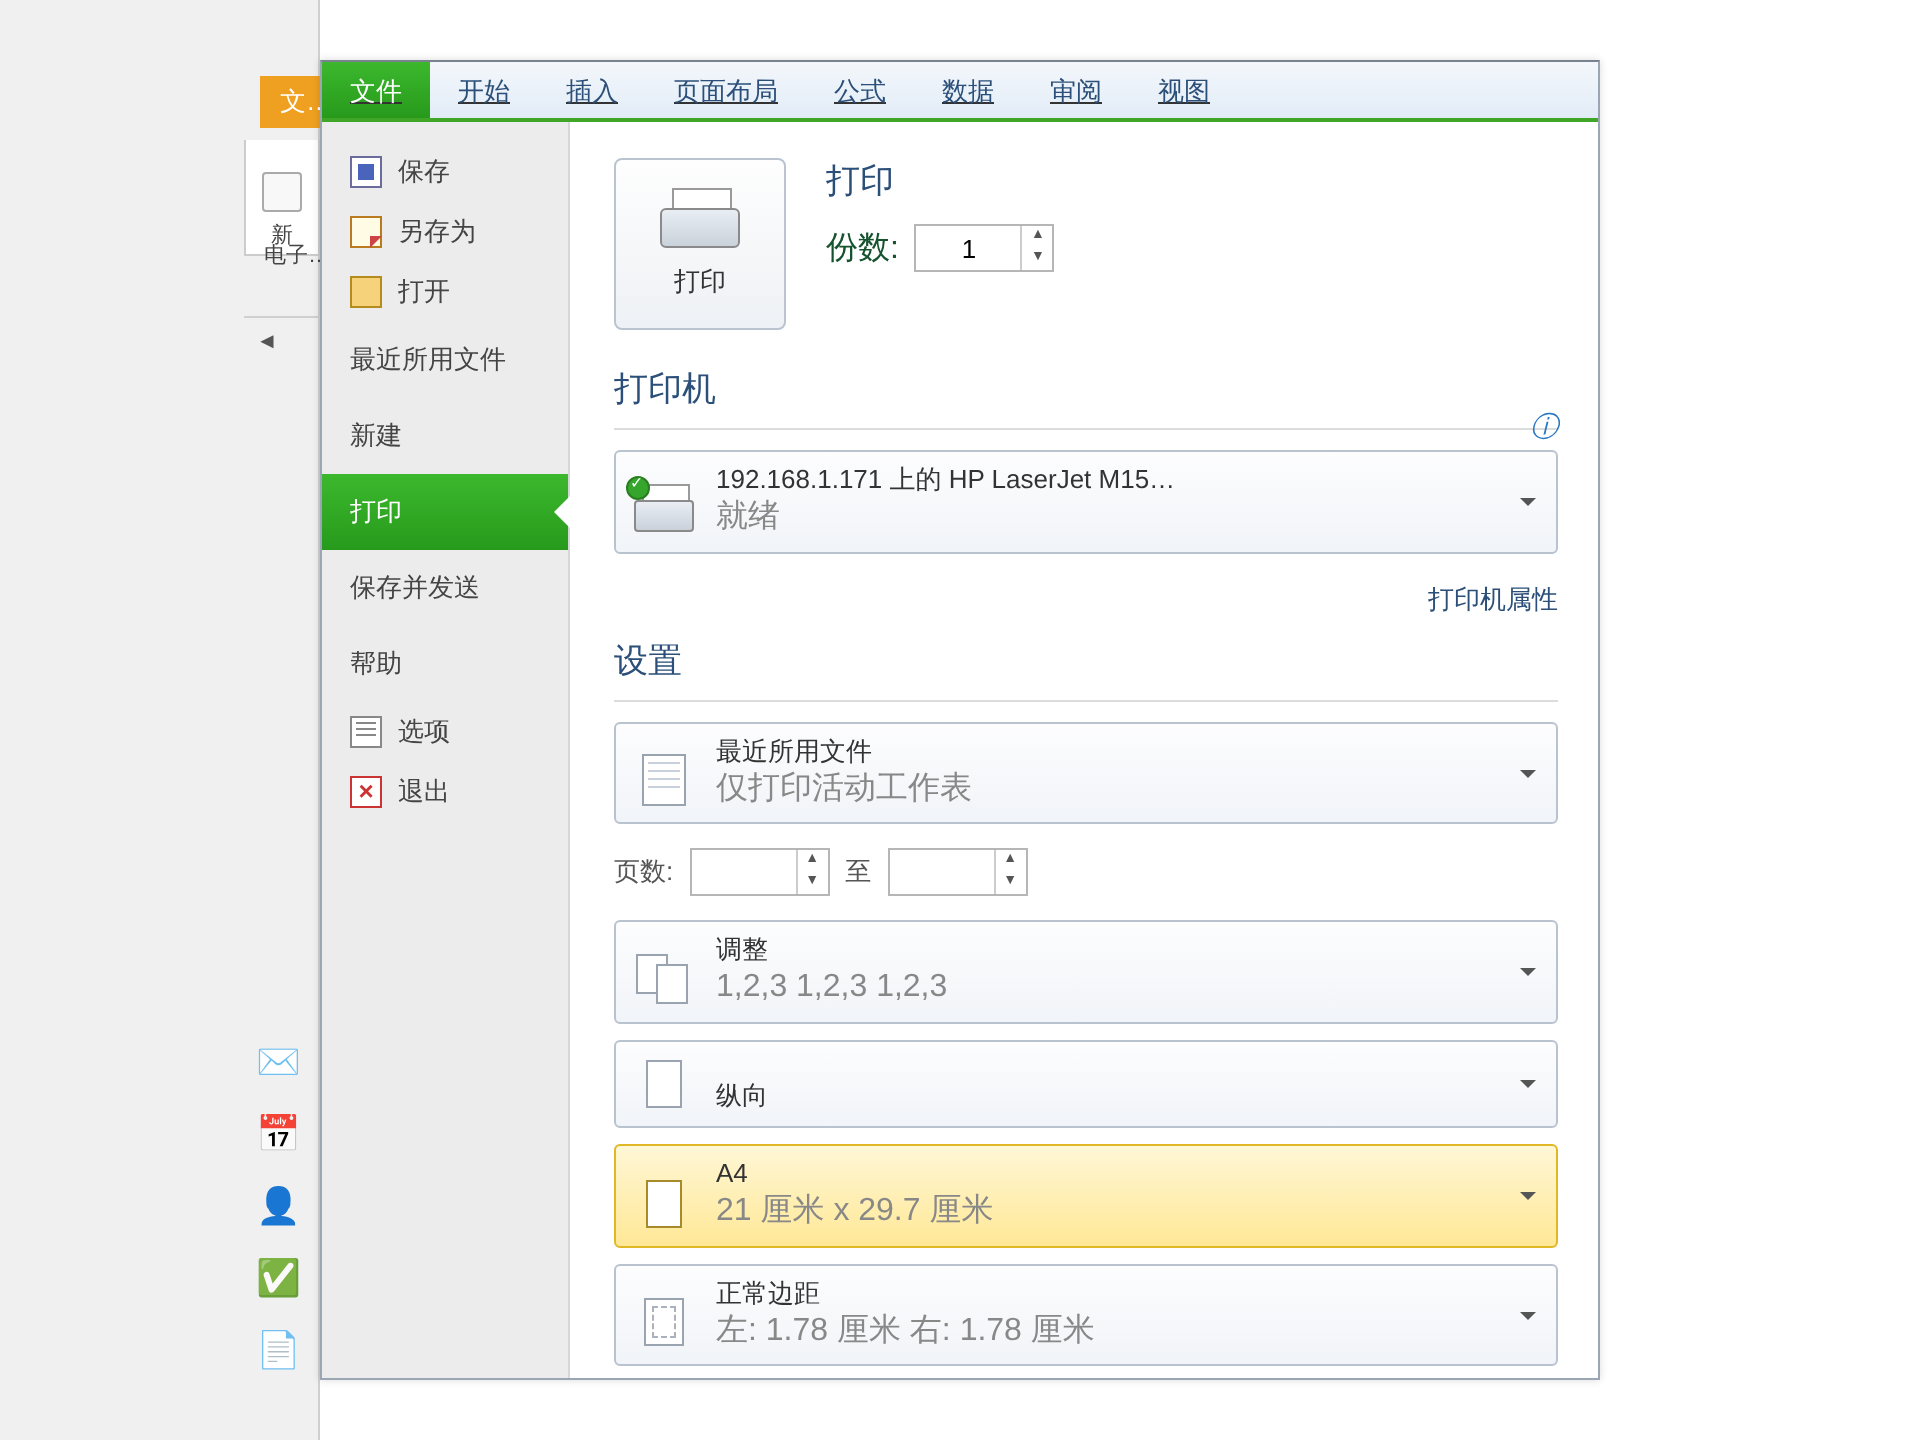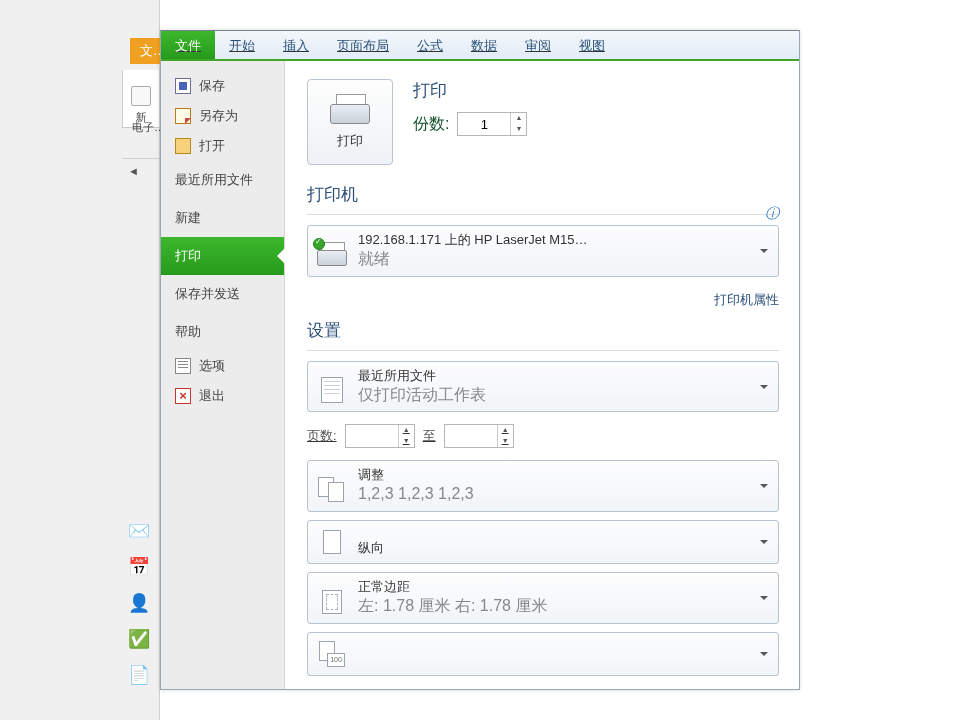--- a/index.html
+++ b/index.html
@@ -198,21 +198,21 @@
     margin-top:2px;
   }
   .picker-ico{width:32px;height:30px;display:flex;align-items:center;justify-content:center;}
   .picker-text{display:flex;flex-direction:column;line-height:1.3;}
   .picker-text .primary{color:#333;font-size:13px;}
   .picker-text .secondary{color:#888;font-size:16px;}
   .right-link {text-align:right;margin-top:14px;color:#2b4f78;font-size:13px;}
 
   .stack { display:flex; flex-direction:column; gap:8px; }
 
-  .pagerange-row{display:flex;align-items:center;gap:8px;margin:4px 0 4px 0;text-decoration:underline;}
+  .pagerange-row{display:flex;align-items:center;gap:8px;margin:4px 0 4px 0;}
   .pagerange-row .lbl{color:#555;}
 
   
   .ico-sheet{width:22px;height:26px;border:1px solid #9aa3b0;background:#fff;position:relative;}
   .ico-sheet::before{content:"";position:absolute;left:2px;top:3px;right:2px;height:1px;background:#c8d0dc;box-shadow:0 4px 0 #c8d0dc,0 8px 0 #c8d0dc,0 12px 0 #c8d0dc;}
   .ico-sheets{width:28px;height:26px;position:relative;}
   .ico-sheets span{position:absolute;width:16px;height:20px;border:1px solid #9aa3b0;background:#fff;}
   .ico-sheets span:nth-child(1){left:0;top:0;}
   .ico-sheets span:nth-child(2){left:10px;top:5px;}
   .ico-portr{width:18px;height:24px;border:1px solid #9aa3b0;background:#fff;}
@@ -391,20 +391,29 @@
 
         <div class="picker">
           <div class="picker-ico">
               <div class="ico-portr"></div>
             </div>
           <div class="picker-text">
             <span class="primary">纵向</span>
           </div>
         </div>
 
+        <div class="picker highlight">
+          <div class="picker-ico">
+              <div class="ico-a4"></div>
+            </div>
+          <div class="picker-text">
+            <span class="primary">A4</span>
+            <span class="secondary">21 厘米 x 29.7 厘米</span>
+          </div>
+        </div>
 
         <div class="picker">
           <div class="picker-ico">
               <div class="ico-margin"></div>
             </div>
           <div class="picker-text">
             <span class="primary">正常边距</span>
             <span class="secondary">左: 1.78 厘米   右: 1.78 厘米</span>
           </div>
         </div>

